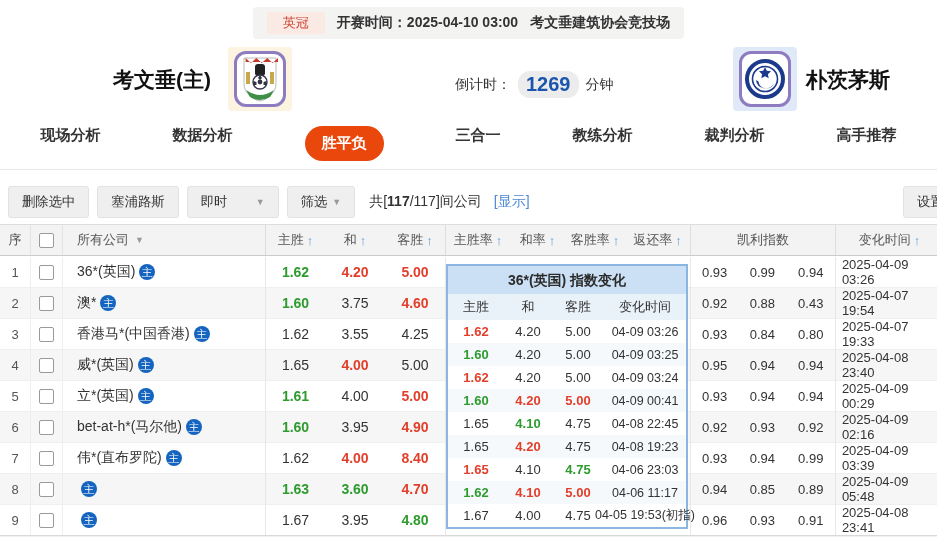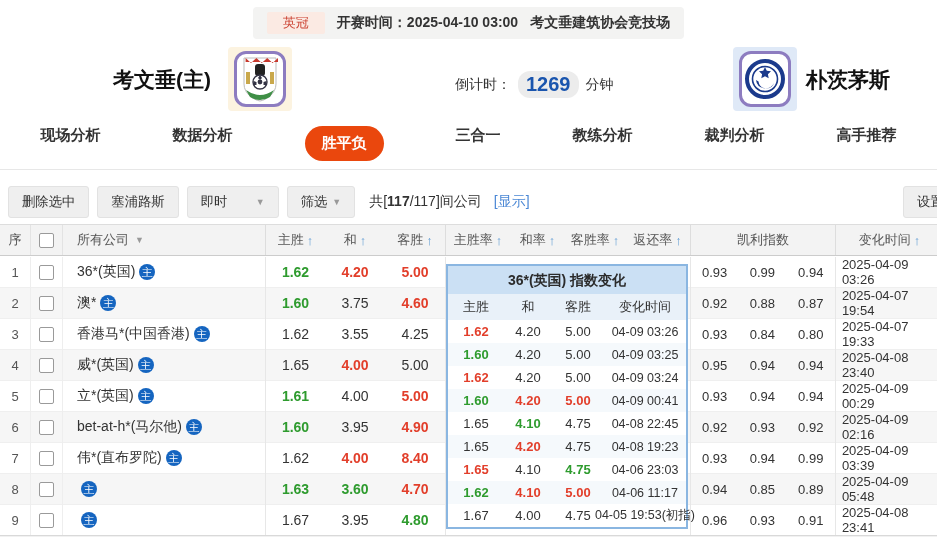--- a/index.html
+++ b/index.html
@@ -231,21 +231,21 @@
     </div>
     <div class="cell c-odd gb odd-v col-g">1.60</div>
     <div class="cell c-odd odd-v col-k">3.75</div>
     <div class="cell c-odd odd-v col-r">4.60</div>
     <div class="cell c-r1 gb rate"></div>
     <div class="cell c-r2 rate"></div>
     <div class="cell c-r3 rate"></div>
     <div class="cell c-r4 rate"></div>
     <div class="cell c-ksub gb">0.92</div>
     <div class="cell c-ksub">0.88</div>
-    <div class="cell c-ksub">0.87</div>
+    <div class="cell c-ksub">0.43</div>
     <div class="cell c-time gb">2025-04-07 19:54</div>
   </div>
 
   <div class="t-row">
     <div class="cell c-idx">3</div>
     <div class="cell c-check">
         <span class="checkbox"></span>
       </div>
     <div class="cell c-company">
       <span class="company-label">香港马*(中国香港)</span>

